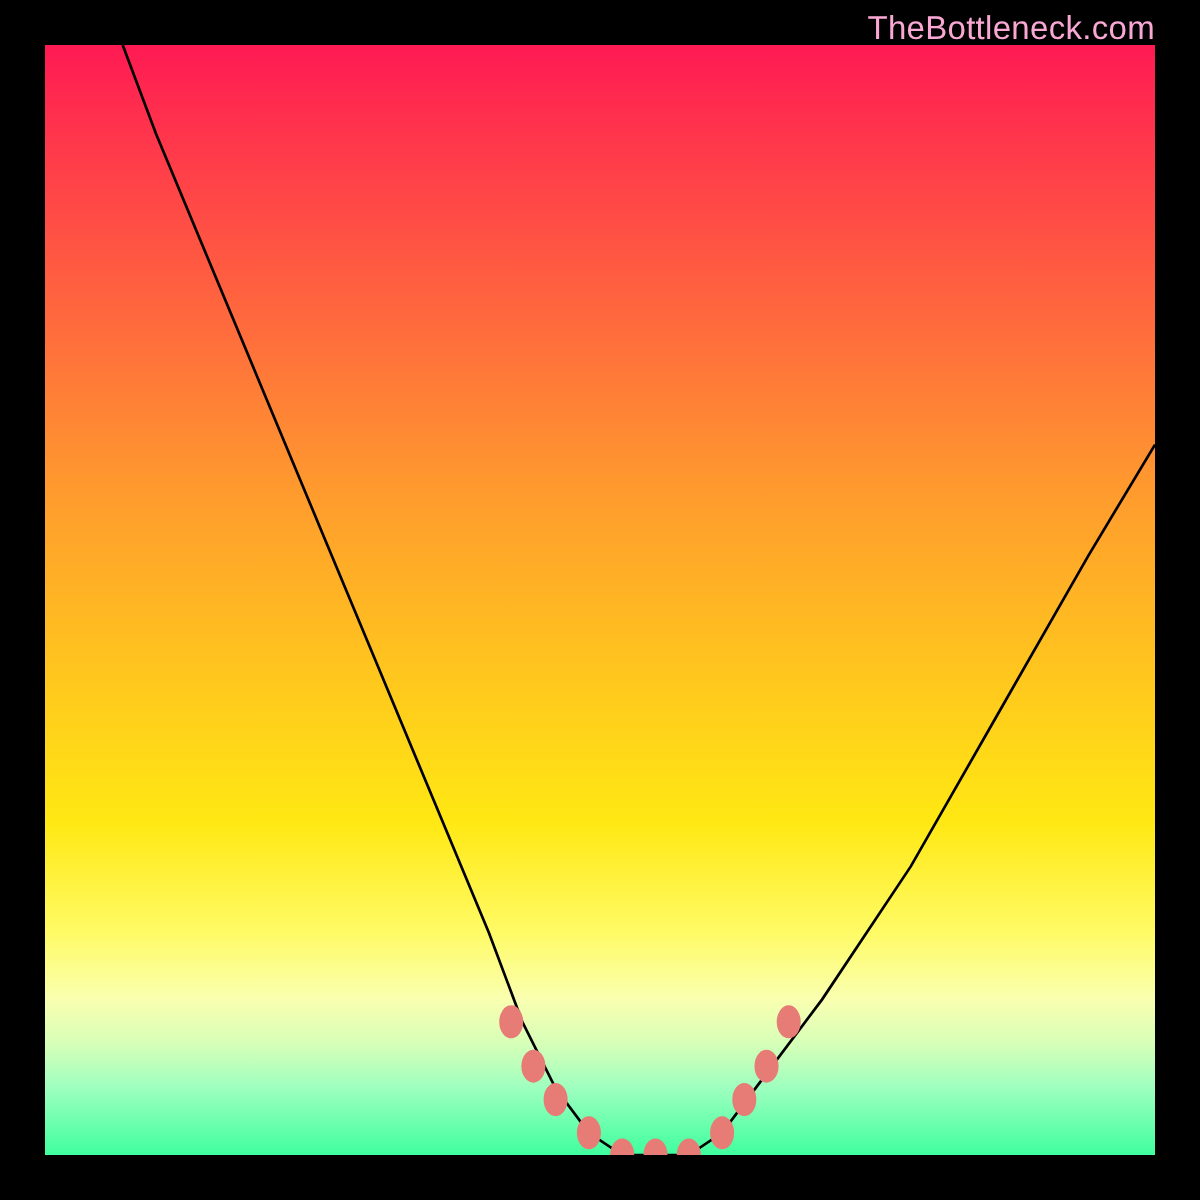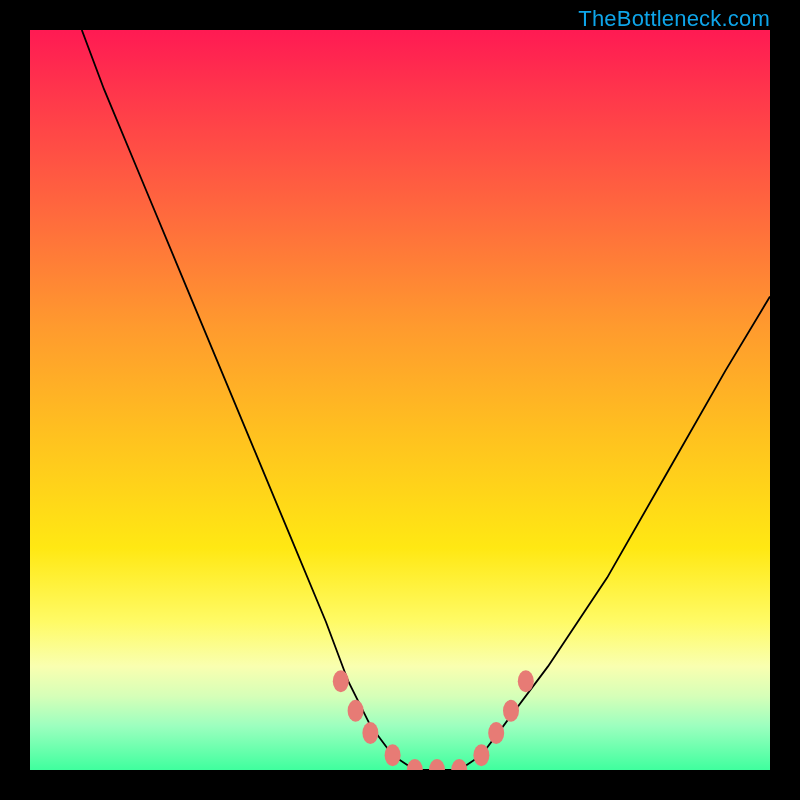--- a/index.html
+++ b/index.html
@@ -37,21 +37,21 @@
       #f9ffb0 86%,
       #d6ffb8 90%,
       #9dffbf 94%,
       #3fff9e 100%
     );
   }
   .watermark {
     position: absolute;
     top: 6px;
     right: 30px;
-    color: #0ea5e9;
+    color: #f9a8d4;
     font-size: 22px;
     letter-spacing: 0.2px;
     font-weight: 400;
     user-select: none;
   }
   svg.curve {
     position: absolute;
     left: 0; top: 0;
     width: 740px;
     height: 740px;

